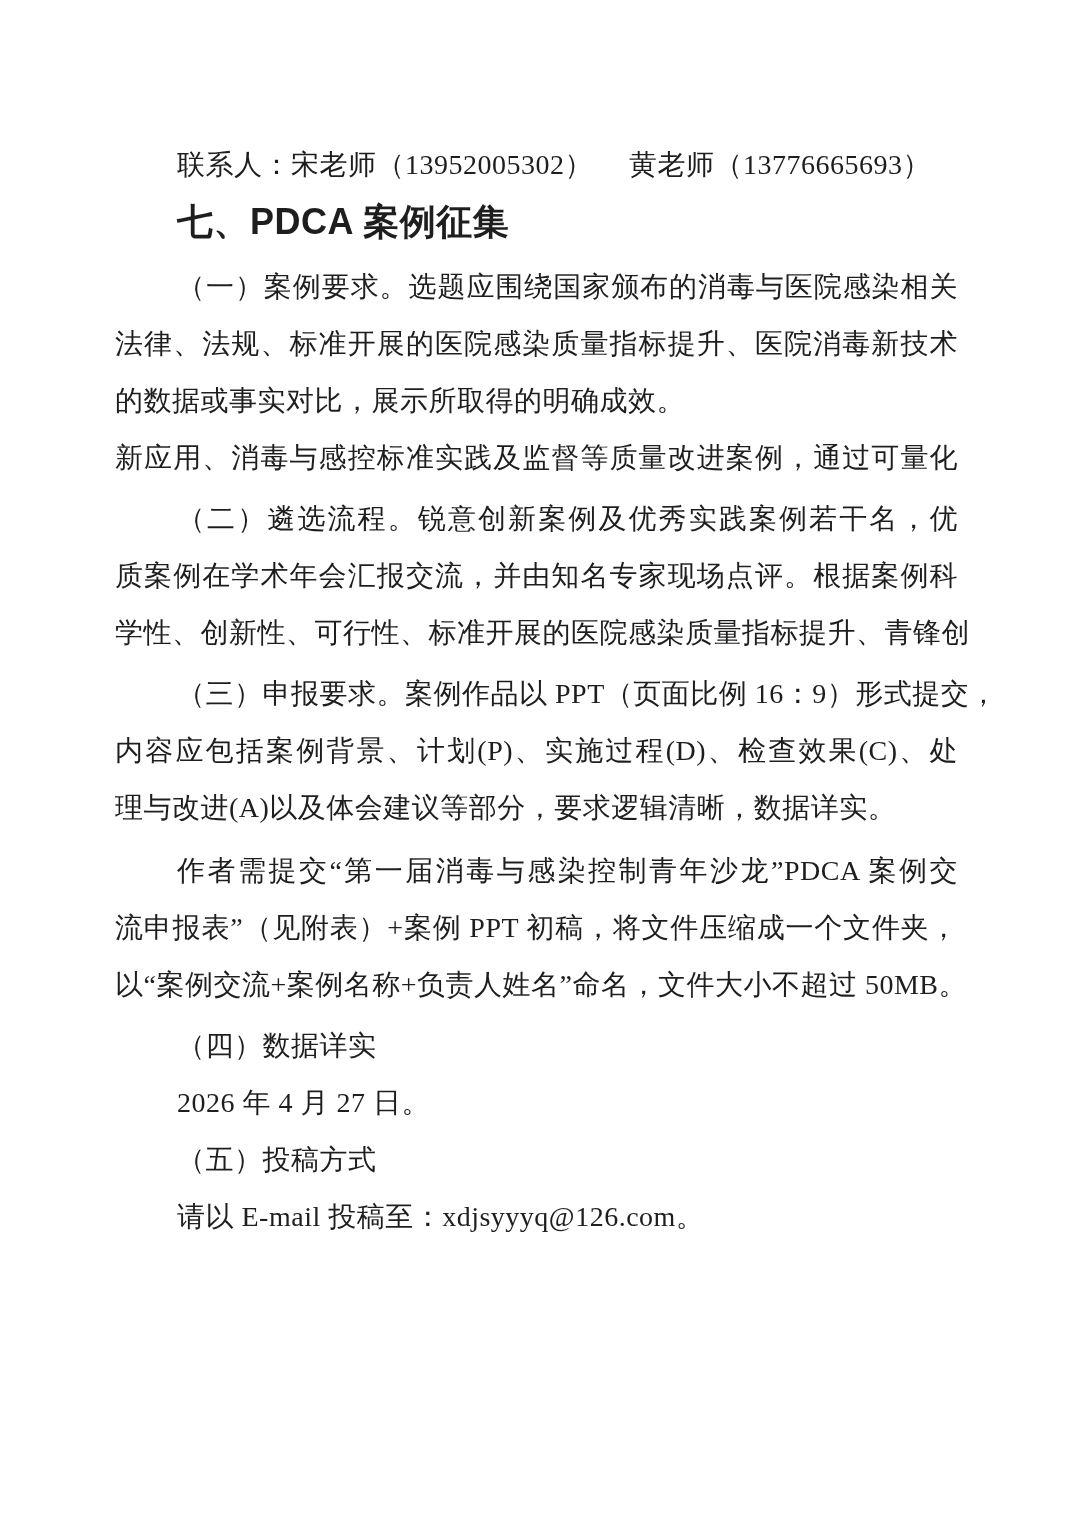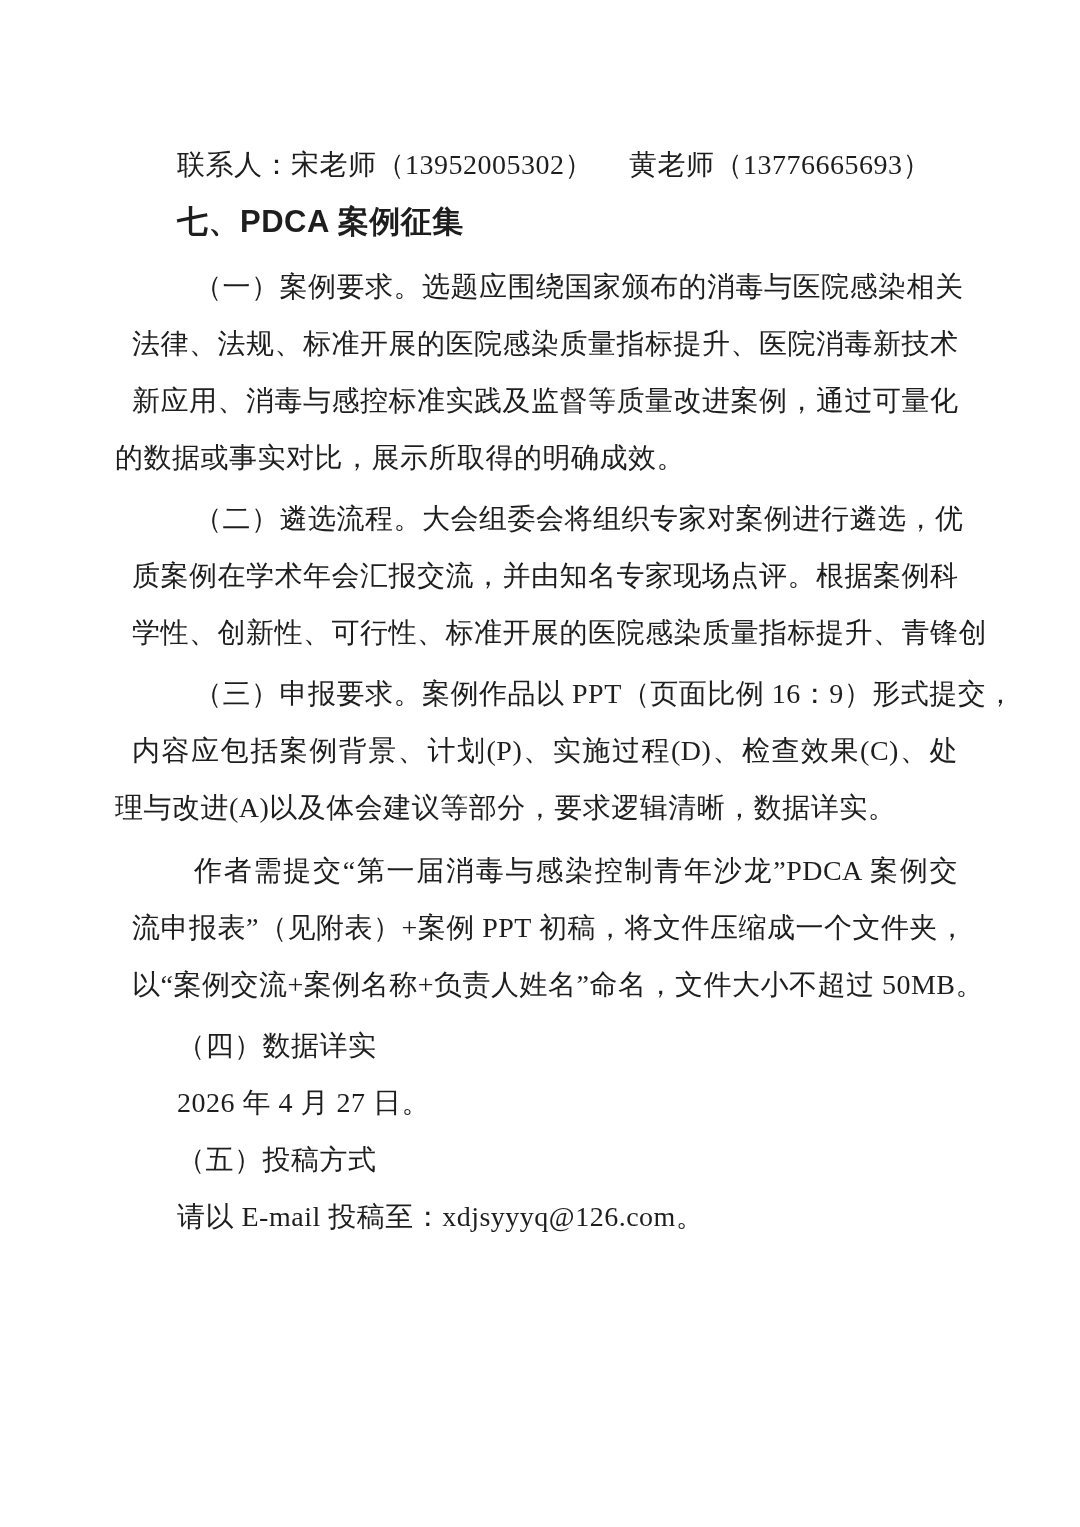--- a/index.html
+++ b/index.html
@@ -22,50 +22,49 @@
   .line {
     height: 57px;
     line-height: 57px;
     white-space: nowrap;
     letter-spacing: 0.5px;
   }
   .indent { text-indent: 62px; }
   .fill {
     text-align: justify;
     text-align-last: justify;
-    margin-left: 17px;
   }
   .heading {
     font-family: "Liberation Sans", "DejaVu Sans", sans-serif;
     font-weight: 700;
-    font-size: 31px;
+    font-size: 36px;
   }
   .para { margin: 0; }
   .mt8 { margin-top: 8px; }
   .mt6 { margin-top: 6px; }
   .mt4 { margin-top: 4px; }
 </style>
 </head>
 <body>
 
 <div class="page">
 
   <div class="line indent">联系人：宋老师（13952005302）　 黄老师（13776665693）</div>
 
   <div class="line indent heading">七、PDCA 案例征集</div>
 
   <div class="para mt8">
     <div class="line indent fill">（一）案例要求。选题应围绕国家颁布的消毒与医院感染相关</div>
     <div class="line fill">法律、法规、标准开展的医院感染质量指标提升、医院消毒新技术</div>
+    <div class="line">的数据或事实对比，展示所取得的明确成效。</div>
     <div class="line fill">新应用、消毒与感控标准实践及监督等质量改进案例，通过可量化</div>
-    <div class="line">的数据或事实对比，展示所取得的明确成效。</div>
   </div>
 
   <div class="para mt4">
-    <div class="line indent fill">（二）遴选流程。大会组委会将组织专家对案例进行遴选，优</div>
+    <div class="line indent fill">（二）遴选流程。锐意创新案例及优秀实践案例若干名，优</div>
     <div class="line fill">质案例在学术年会汇报交流，并由知名专家现场点评。根据案例科</div>
     <div class="line fill">学性、创新性、可行性、标准开展的医院感染质量指标提升、青锋创</div>
   </div>
 
   <div class="para mt4">
     <div class="line indent fill">（三）申报要求。案例作品以 PPT（页面比例 16：9）形式提交，</div>
     <div class="line fill">内容应包括案例背景、计划(P)、实施过程(D)、检查效果(C)、处</div>
     <div class="line">理与改进(A)以及体会建议等部分，要求逻辑清晰，数据详实。</div>
   </div>
 

